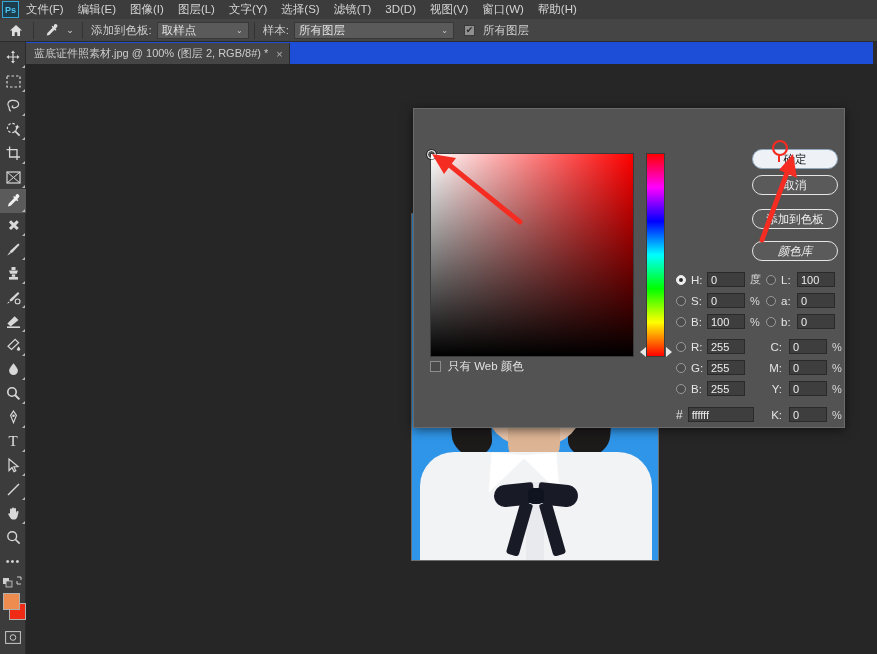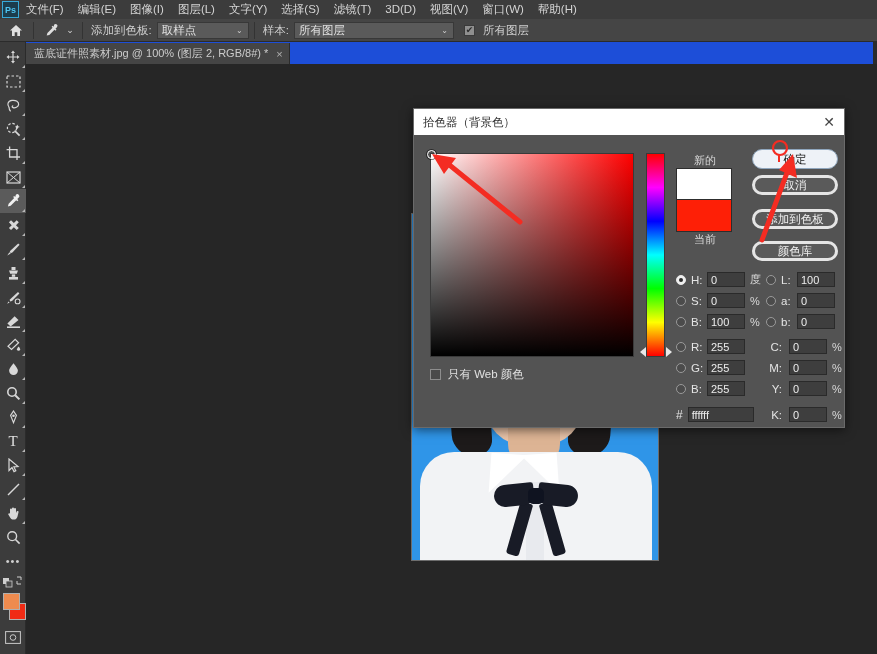--- a/index.html
+++ b/index.html
@@ -409,38 +409,38 @@
     border-top: none;
     box-sizing: border-box;
   }
 
   
   .pk-btn {
     position: absolute;
     left: 338px;
     width: 86px; height: 20px;
     border-radius: 10px;
-    border: 3px solid #e5e5e5;
+    border: 1px solid #e5e5e5;
     background: #5a5a5a;
     color: #efefef;
     font-size: 11.5px;
     display: flex;
     align-items: center;
     justify-content: center;
     box-sizing: border-box;
   }
   .pk-btn.primary {
     background: #eef2f7;
     color: #1d1d1d;
     border: 1px solid #8fa6bd;
   }
   #btn-ok     { top: 14px; }
   #btn-cancel { top: 40px; }
   #btn-add    { top: 74px; }
-  #btn-lib    { top: 106px; }
+  #btn-lib    { top: 106px; font-style: italic; }
 
   
   .nrow {
     position: absolute;
     height: 17px;
     display: flex;
     align-items: center;
   }
   .radio {
     width: 10px; height: 10px;
@@ -487,21 +487,21 @@
   }
   .hashmark {
     font-size: 12px;
     color: #e2e2e2;
     margin-right: 5px;
   }
 
   
   #webonly {
     position: absolute;
-    left: 16px; top: 232px;
+    left: 16px; top: 224px;
     display: flex;
     align-items: center;
   }
   #webonly .box {
     width: 11px; height: 11px;
     background: #4a4a4a;
     border: 1px solid #8d8d8d;
     margin-right: 7px;
     box-sizing: border-box;
   }
@@ -775,45 +775,35 @@
     <div class="bt-tail-l"></div>
     <div class="bt-tail-r"></div>
     <div class="bt-lobe-l"></div>
     <div class="bt-lobe-r"></div>
     <div class="bt-knot"></div>
   </div>
 </div>
 
 <div id="picker">
 
-  <div id="picker-title">
-    <span class="t">拾色器（背景色）</span>
-    <span class="x">✕</span>
-  </div>
 
   <div id="picker-body">
 
     <div id="field-wrap">
       <div id="field">
         <div id="field-marker"></div>
       </div>
     </div>
 
     <div id="hue-wrap">
       <div id="hue"></div>
     </div>
     <div class="hue-arrow left" style="top:212px;"></div>
     <div class="hue-arrow right" style="top:212px;"></div>
 
-    <div id="swatch-col">
-      <div class="lab">新的</div>
-      <div id="sw-new"></div>
-      <div id="sw-cur"></div>
-      <div class="lab">当前</div>
-    </div>
 
     <div class="pk-btn primary" id="btn-ok">确定</div>
     <div class="pk-btn" id="btn-cancel">取消</div>
     <div class="pk-btn" id="btn-add">添加到色板</div>
     <div class="pk-btn" id="btn-lib">颜色库</div>
 
     <div class="nrow" style="left:262px; top:136px;">
       <span class="radio on"></span>
       <span class="nlabel">H:</span>
       <span class="nfield">0</span>

